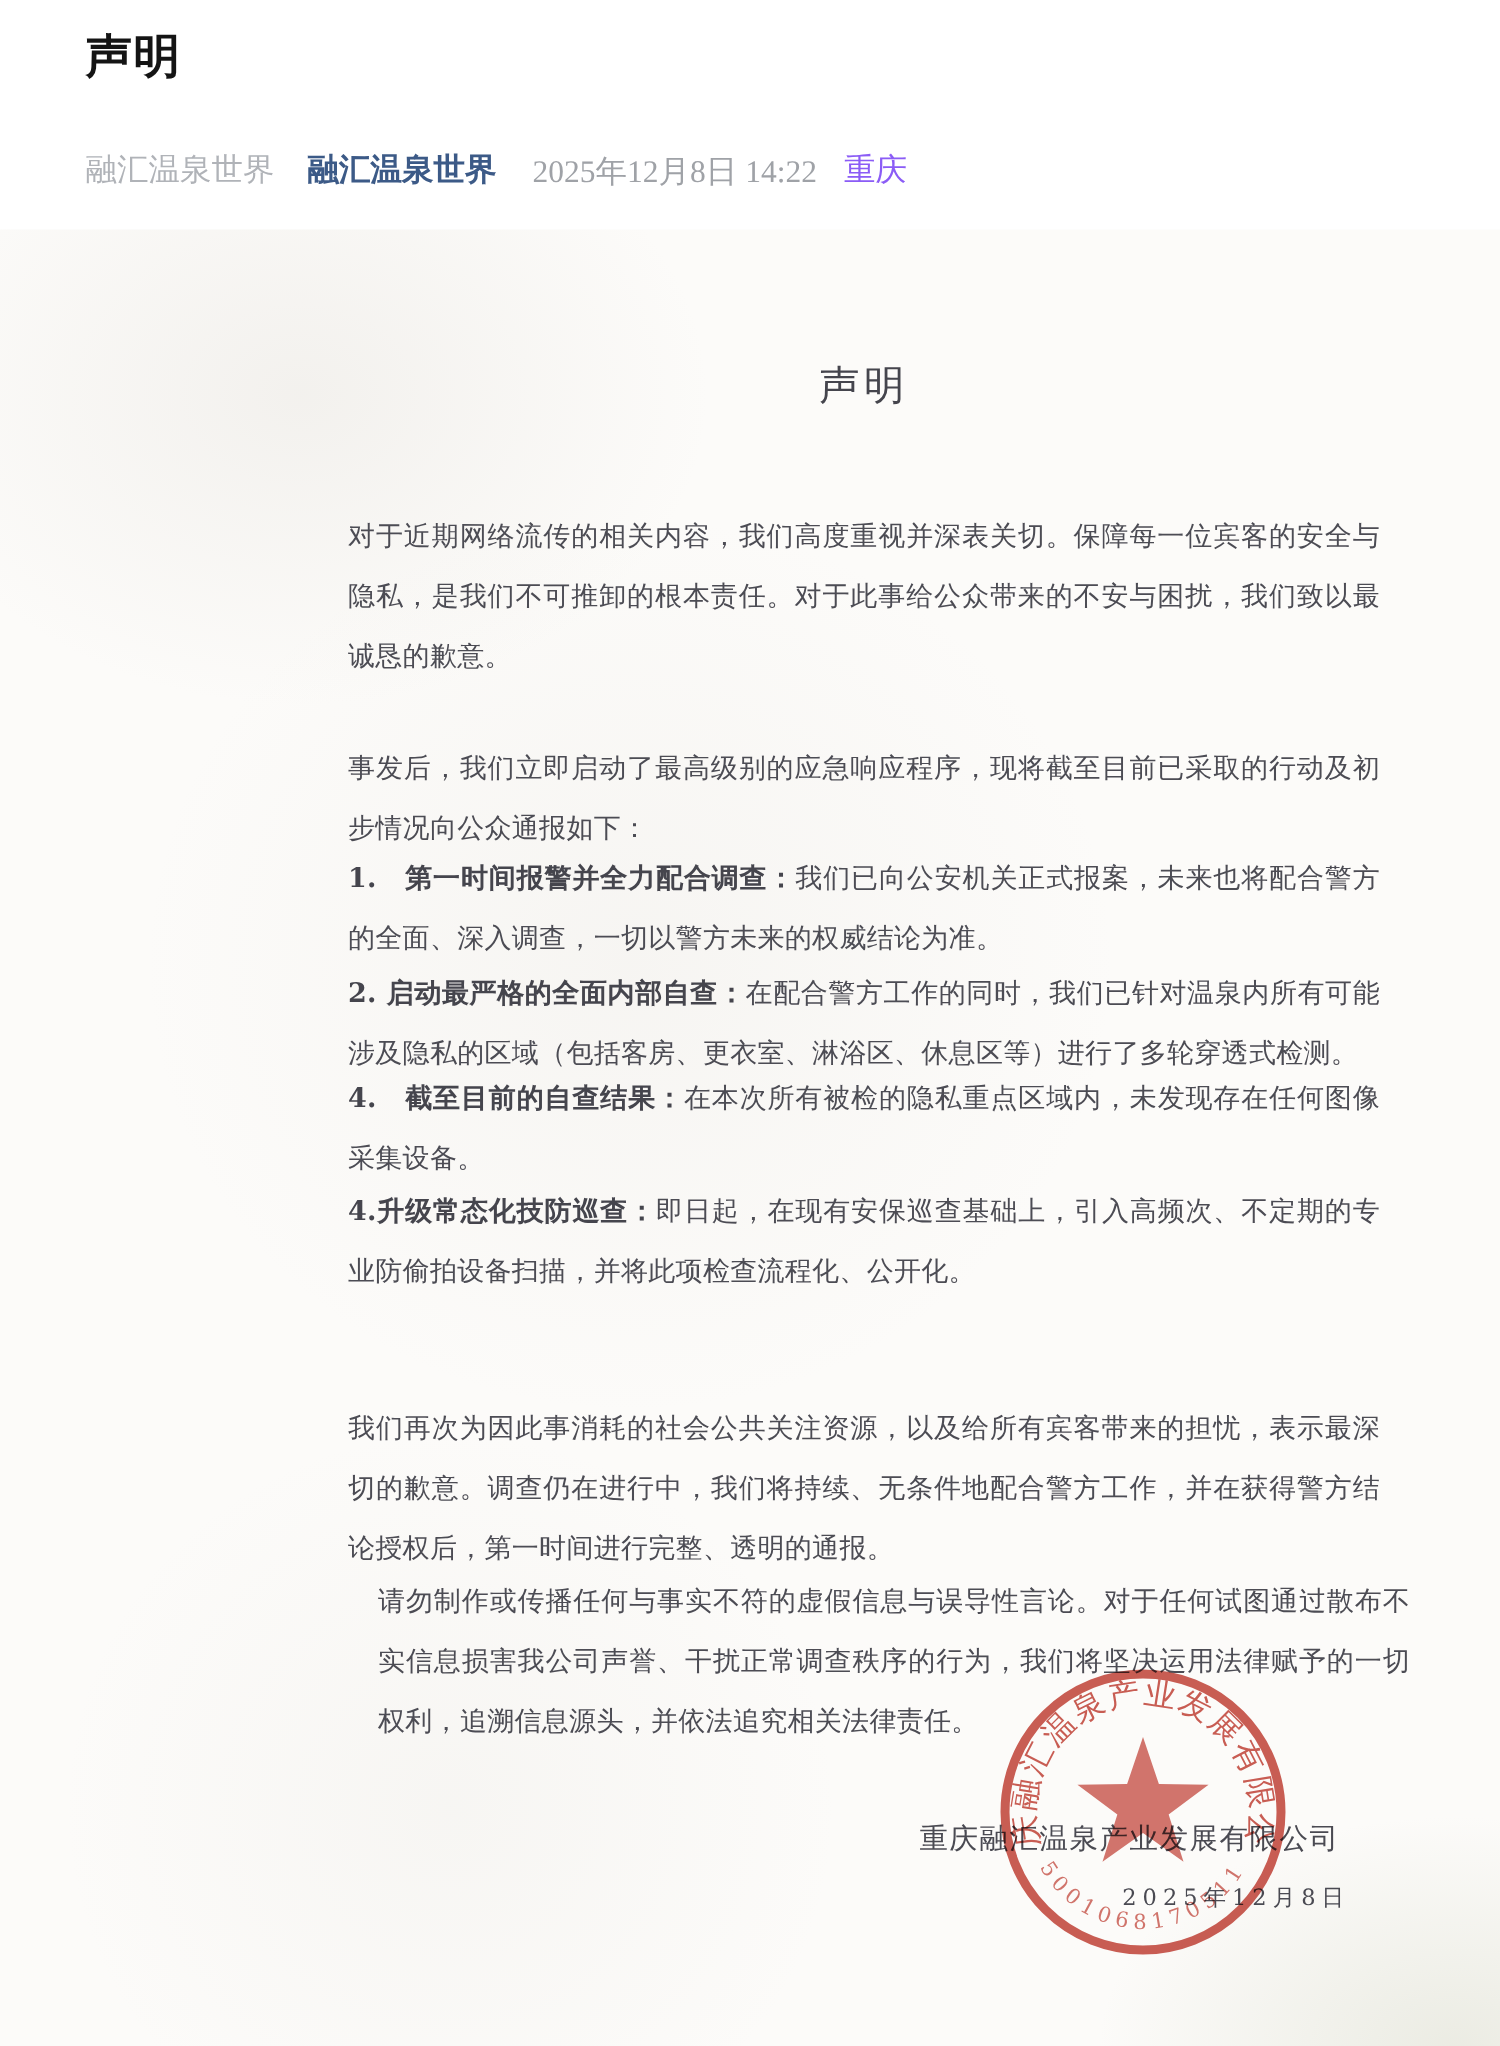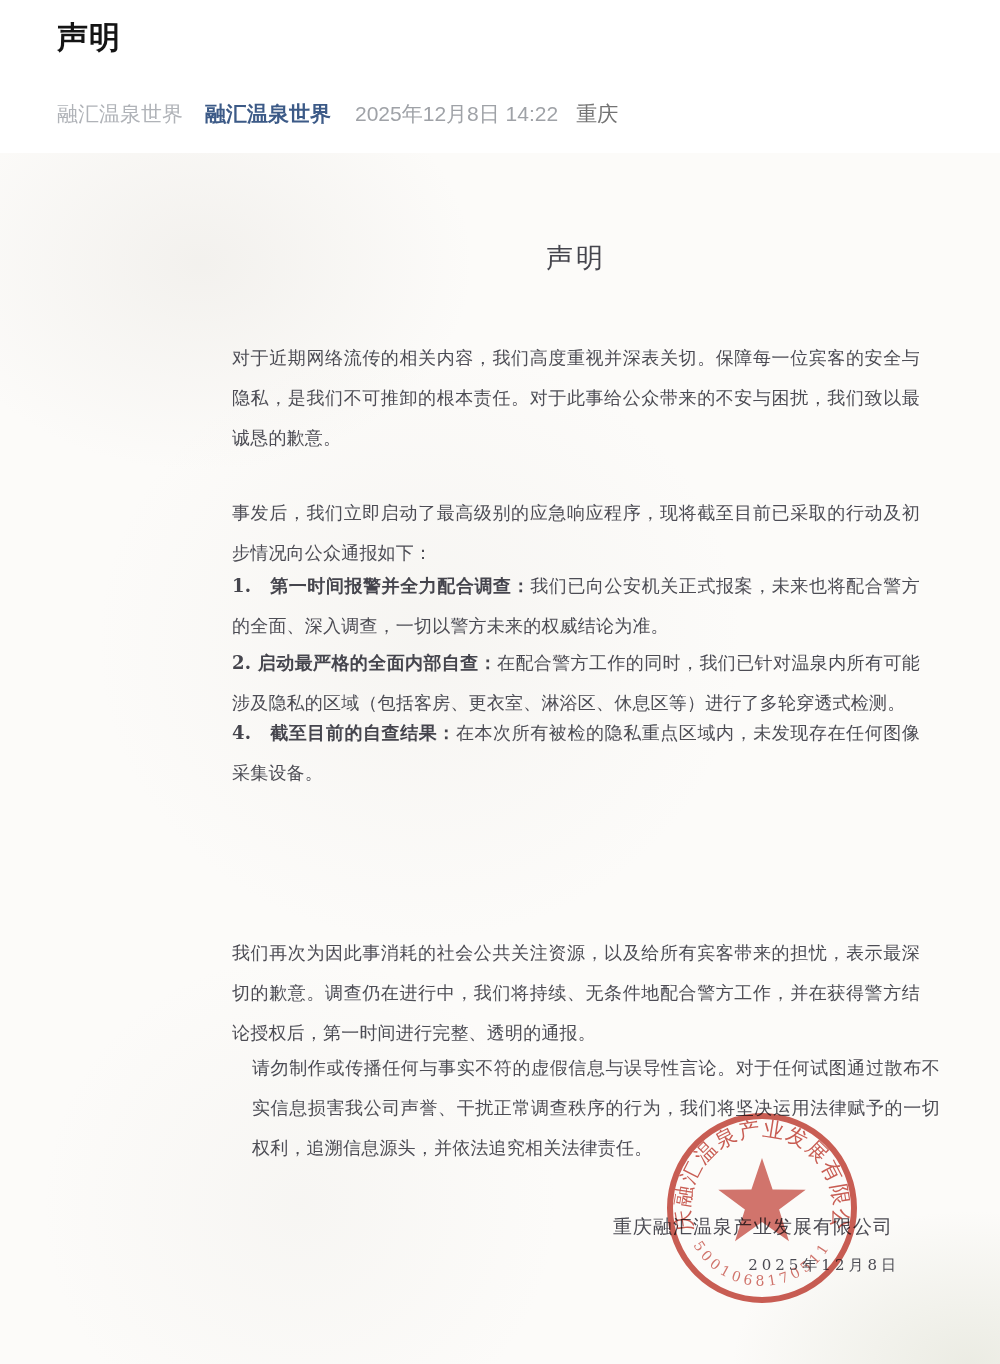--- a/index.html
+++ b/index.html
@@ -24,22 +24,22 @@
   .post-meta {
     margin-top: 40px;
     font-size: 21px;
     line-height: 28px;
     display: flex;
     align-items: center;
     white-space: nowrap;
   }
   .meta-source { color: #b0b3b8; }
   .meta-author { color: #3c5a87; font-weight: 600; margin-left: 22px; text-decoration: none; cursor: pointer; }
-  .meta-time   { color: #9fa2a7; margin-left: 24px; }
-  .meta-loc    { color: #737373; margin-left: 18px; }
+  .meta-time   { color: #9fa2a7; margin-left: 24px; font-family: Liberation Serif, serif; }
+  .meta-loc    { color: #8b5cf6; margin-left: 18px; }
 
   
   .scan {
     position: relative;
     width: 1000px; height: 1224px;
     margin-top: 25px;
     background:
       radial-gradient(420px 320px at 20% 9%,  rgba(206,201,192,0.20), rgba(206,201,192,0) 65%),
       radial-gradient(540px 500px at 42% 40%, rgba(212,208,200,0.14), rgba(212,208,200,0) 60%),
       radial-gradient(430px 420px at 30% 86%, rgba(210,207,199,0.12), rgba(210,207,199,0) 60%),
@@ -119,20 +119,21 @@
 
 <div class="scan">
   <div class="doc-title">声明</div>
 
   <p class="blk p-intro">对于近期网络流传的相关内容，我们高度重视并深表关切。保障每一位宾客的安全与隐私，是我们不可推卸的根本责任。对于此事给公众带来的不安与困扰，我们致以最诚恳的歉意。</p>
   <p class="blk p-lead">事发后，我们立即启动了最高级别的应急响应程序，现将截至目前已采取的行动及初步情况向公众通报如下：</p>
 
   <p class="blk p-item1"><span class="lead">1.　第一时间报警并全力配合调查：</span><span>我们已向公安机关正式报案，未来也将配合警方的全面、深入调查，一切以警方未来的权威结论为准。</span></p>
   <p class="blk p-item2"><span class="lead">2. 启动最严格的全面内部自查：</span><span>在配合警方工作的同时，我们已针对温泉内所有可能涉及隐私的区域（包括客房、更衣室、淋浴区、休息区等）进行了多轮穿透式检测。</span></p>
   <p class="blk p-item3"><span class="lead">4.　截至目前的自查结果：</span><span>在本次所有被检的隐私重点区域内，未发现存在任何图像采集设备。</span></p>
+  <p class="blk p-item4"><span class="lead">4.升级常态化技防巡查：</span><span>即日起，在现有安保巡查基础上，引入高频次、不定期的专业防偷拍设备扫描，并将此项检查流程化、公开化。</span></p>
 
   <p class="blk p-apology">我们再次为因此事消耗的社会公共关注资源，以及给所有宾客带来的担忧，表示最深切的歉意。调查仍在进行中，我们将持续、无条件地配合警方工作，并在获得警方结论授权后，第一时间进行完整、透明的通报。</p>
   <p class="blk p-warning">请勿制作或传播任何与事实不符的虚假信息与误导性言论。对于任何试图通过散布不实信息损害我公司声誉、干扰正常调查秩序的行为，我们将坚决运用法律赋予的一切权利，追溯信息源头，并依法追究相关法律责任。</p>
 
   <div class="sig-company">重庆融汇温泉产业发展有限公司</div>
   <div class="sig-date">2025年12月8日</div>
 
   <svg class="seal" viewBox="0 0 220 220" xmlns="http://www.w3.org/2000/svg">
     <defs>
       <path id="arcTop" d="M 42.3 134.6 A 72 72 0 1 1 177.7 134.6" fill="none"></path>

